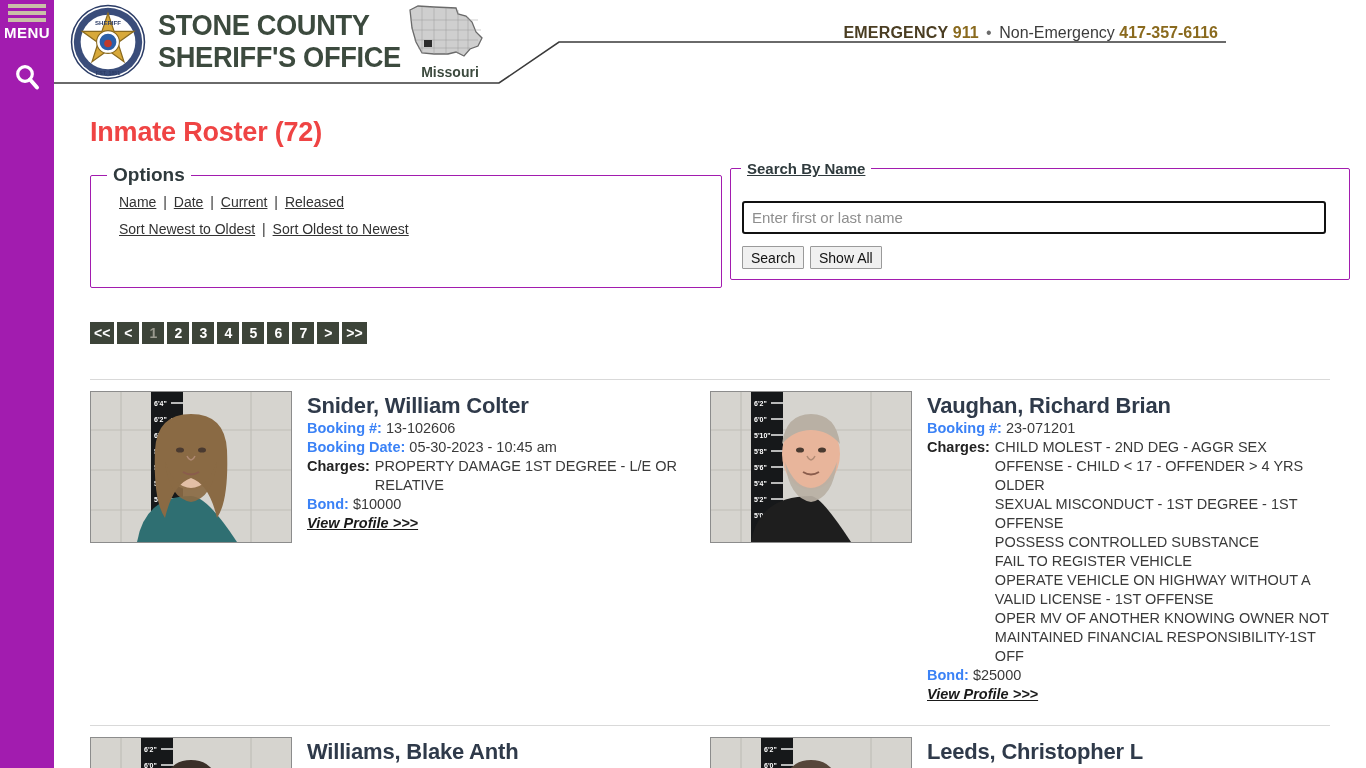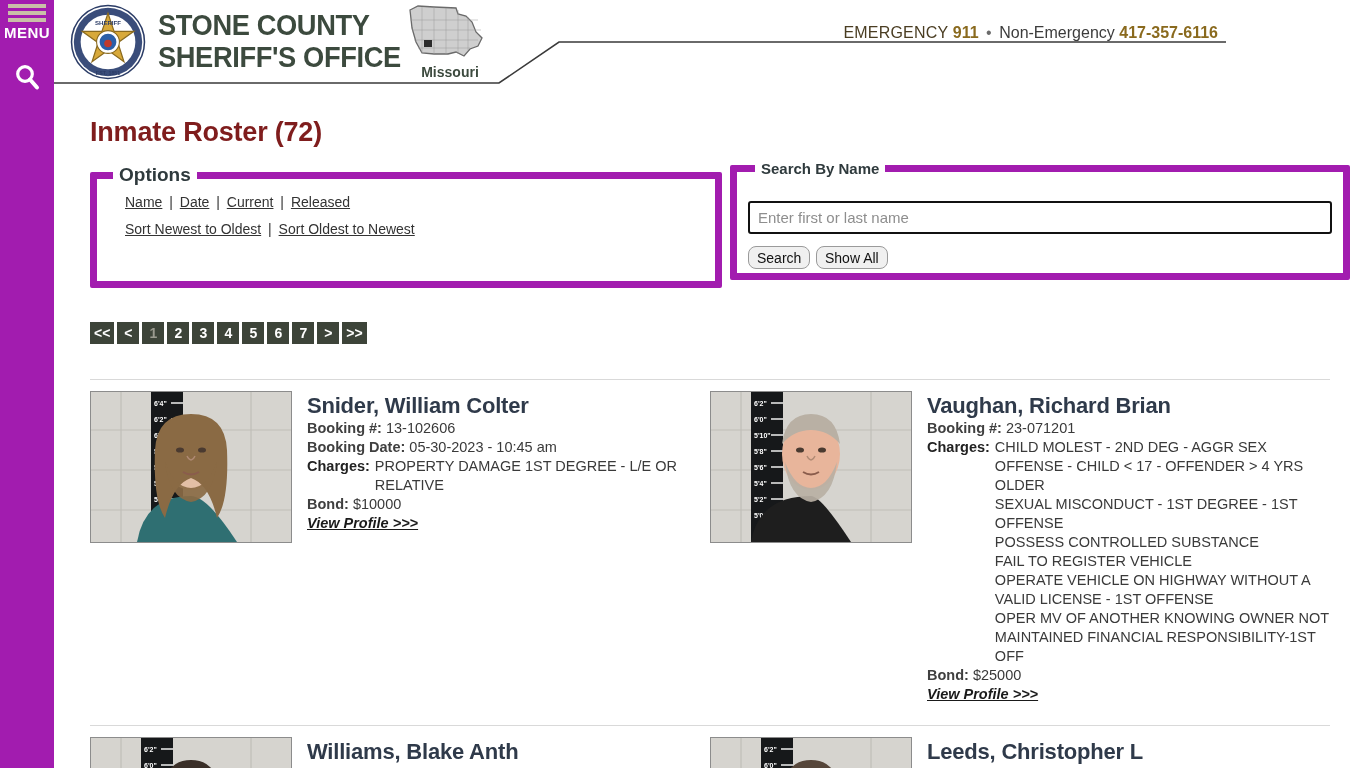--- a/index.html
+++ b/index.html
@@ -69,53 +69,53 @@
     margin-top: -2px;
   }
   #header-divider {
     position: absolute; left: 0; top: 0; width: 1312px; height: 84px;
     pointer-events: none;
   }
   #contact-strip {
     position: absolute; right: 8px; top: 24px;
     font-size: 16px; color: #3c3c3c; white-space: nowrap;
   }
-  #contact-strip .em-label { font-weight: normal; color: #4a3d22; letter-spacing: .2px;}
+  #contact-strip .em-label { font-weight: bold; color: #4a3d22; letter-spacing: .2px;}
   #contact-strip .em-num { font-weight: bold; color: #8a6a1e; }
   #contact-strip .dot { color: #6b6b6b; margin: 0 3px; }
   #contact-strip .ne-label { color: #3c3c3c; }
   #contact-strip .ne-num { font-weight: bold; color: #8a6a1e; }
 
   
   #page-body {
     position: absolute; left: 54px; top: 84px;
     width: 1312px; height: 684px;
     background: #ffffff;
     overflow: hidden;
   }
   #page-title {
     position: absolute; left: 36px; top: 33px;
-    font-size: 27px; font-weight: bold; color: #7f1d1d;
+    font-size: 27px; font-weight: bold; color: #ef4444;
     letter-spacing: -.2px;
   }
 
   
   fieldset {
     position: absolute;
-    border: 7px solid #a21caf;
+    border: 1px solid #a21caf;
     border-radius: 2px;
     margin: 0; padding: 0;
   }
   legend {
     padding: 0 6px; margin-left: 16px;
     font-size: 19px; font-weight: bold; color: #2f3a3d;
   }
   #options-fieldset { left: 36px; top: 80px; width: 632px; height: 124px; }
   #search-fieldset  { left: 676px; top: 76px; width: 620px; height: 120px; }
-  #search-fieldset legend { font-size: 15px; margin-left: 18px; }
+  #search-fieldset legend { font-size: 15px; margin-left: 10px; text-decoration: underline; }
 
   .opt-row { margin: 0 0 0 28px; font-size: 14px; color: #333; }
   #opt-row-1 { margin-top: 8px; }
   #opt-row-2 { margin-top: 11px; }
   .opt-link { color: #333333; text-decoration: underline; cursor: pointer; }
   .opt-sep { color: #333333; margin: 0 3px; }
 
   #name-search-input {
     position: absolute; left: 11px; top: 24px;
     width: 584px; height: 33px;
@@ -126,21 +126,21 @@
     font-family: "Liberation Sans", sans-serif;
     color: #333;
     background: #fff;
   }
   #name-search-input::placeholder { color: #8e8e8e; }
   .form-btn {
     position: absolute; top: 69px;
     height: 23px;
     background: #f0f0f0;
     border: 1px solid #9a9a9a;
-    border-radius: 8px;
+    border-radius: 1px;
     font-size: 14px;
     font-family: "Liberation Sans", sans-serif;
     color: #111;
     cursor: pointer;
     padding: 0 8px;
   }
   #search-button { left: 11px; }
   #show-all-button { left: 79px; }
 
   
@@ -178,21 +178,21 @@
     position: relative;
   }
   .mug-wrap svg { display: block; }
   .inmate-info { padding-left: 15px; padding-top: 2px; flex: 1 1 auto; }
   .inmate-name {
     font-size: 22px; font-weight: bold; color: #2f3a4a;
     line-height: 25px; margin-bottom: 1px;
     letter-spacing: -.2px;
   }
   .field-line { font-size: 14.5px; line-height: 19px; color: #3a3a3a; }
-  .field-label { font-weight: bold; color: #404040; }
+  .field-label { font-weight: bold; color: #3b82f6; }
   .charges-line { display: flex; font-size: 14.5px; line-height: 19px; }
   .charges-label { font-weight: bold; color: #222; white-space: nowrap; padding-right: 5px;}
   .charges-list { color: #3a3a3a; }
   .charge-item { }
   .view-profile {
     display: inline-block;
     font-size: 14.5px; font-weight: bold; font-style: italic;
     color: #1a1a1a; text-decoration: underline;
     cursor: pointer; margin-top: 1px;
   }

